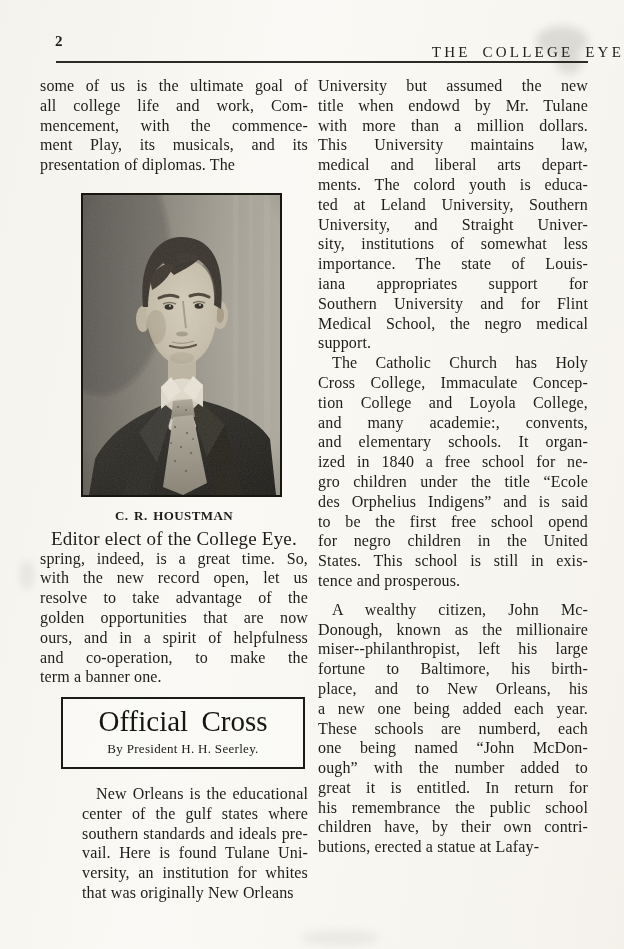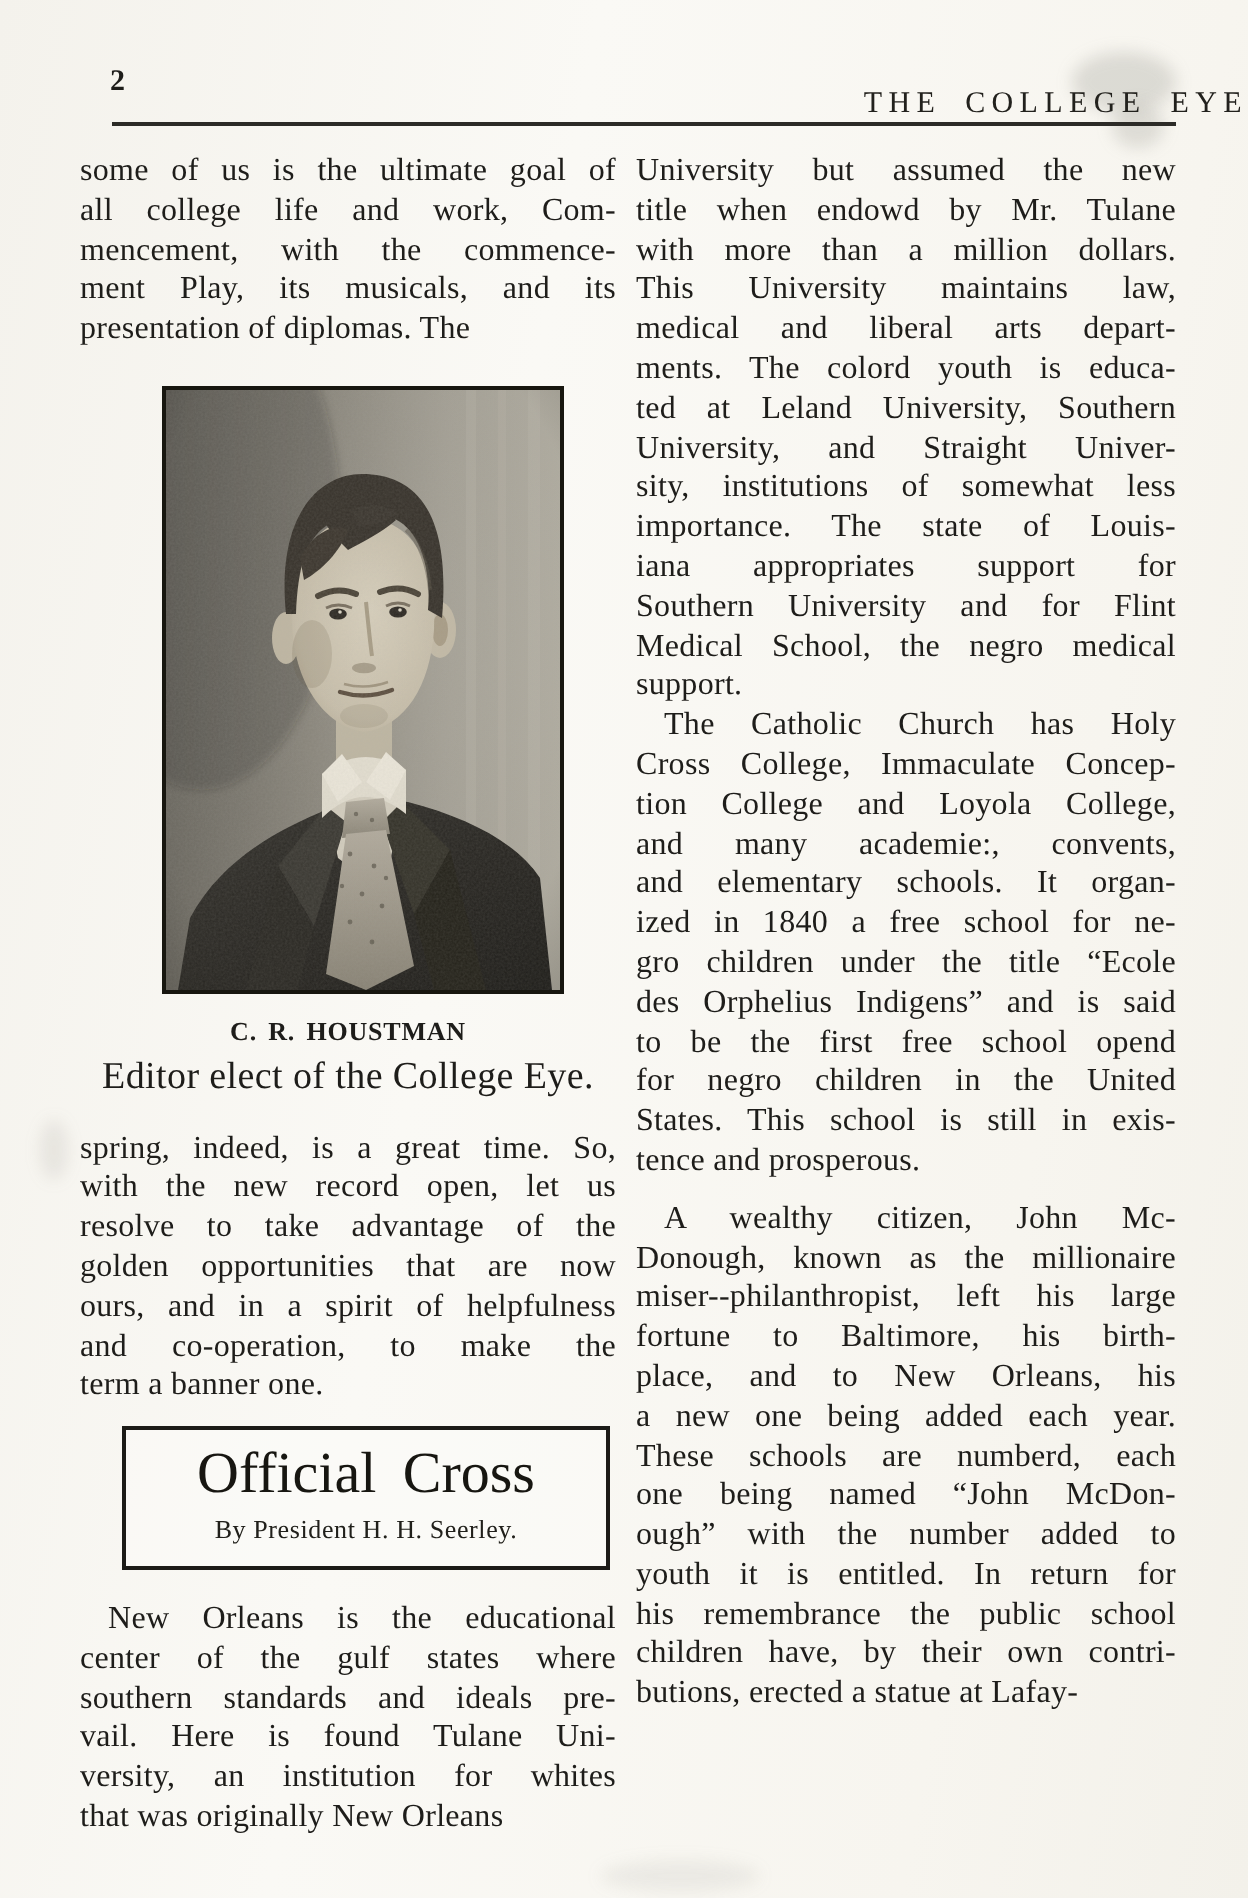--- a/index.html
+++ b/index.html
@@ -40,31 +40,31 @@
   
   .photo-frame{
     margin:18px 0 0 41px;width:197px;height:300px;
     border:2px solid #17160f;background:#9a968b;line-height:0;
   }
   .caption-name{margin-top:9px;text-align:center;font-size:13px;font-weight:700;
     letter-spacing:.4px;word-spacing:2px;}
   .caption-title{margin-top:3px;text-align:center;font-size:19px;letter-spacing:.2px;}
 
   
-  .lc-p2{margin-top:16px;}
+  .lc-p2{}
 
   
   .notes-box{
     margin:10px 0 0 21px;width:240px;border:2px solid #1c1b17;
     padding:6px 0 8px 0;text-align:center;background:rgba(255,255,255,.25);
   }
   .notes-title{font-size:29px;line-height:32px;word-spacing:6px;color:#171611;}
   .notes-byline{margin-top:2px;font-size:13px;letter-spacing:.3px;color:#21201b;text-align:center;}
 
-  .lc-p3{margin-top:15px;}
+  .lc-p3{margin-top:15px;margin-left:42px;}
 </style>
 </head>
 <body>
 
 <div class="page">
 
   <div class="smudge s1"></div>
   <div class="smudge s2"></div>
   <div class="smudge s3"></div>
   <div class="smudge s4"></div>
@@ -257,20 +257,20 @@
     <div class="para rc-p3">
         <div class="tline indent">A wealthy citizen, John Mc-</div>
         <div class="tline">Donough, known as the millionaire</div>
         <div class="tline">miser--philanthropist, left his large</div>
         <div class="tline">fortune to Baltimore, his birth-</div>
         <div class="tline">place, and to New Orleans, his</div>
         <div class="tline">a new one being added each year.</div>
         <div class="tline">These schools are numberd, each</div>
         <div class="tline">one being named “John McDon-</div>
         <div class="tline">ough” with the number added to</div>
-        <div class="tline">youth it is entitled. In return for</div>
+        <div class="tline">great it is entitled. In return for</div>
         <div class="tline">his remembrance the public school</div>
         <div class="tline">children have, by their own contri-</div>
         <div class="tline last">butions, erected a statue at Lafay-</div>
       </div>
   </div>
 
 </div>
 
 </body></html>

